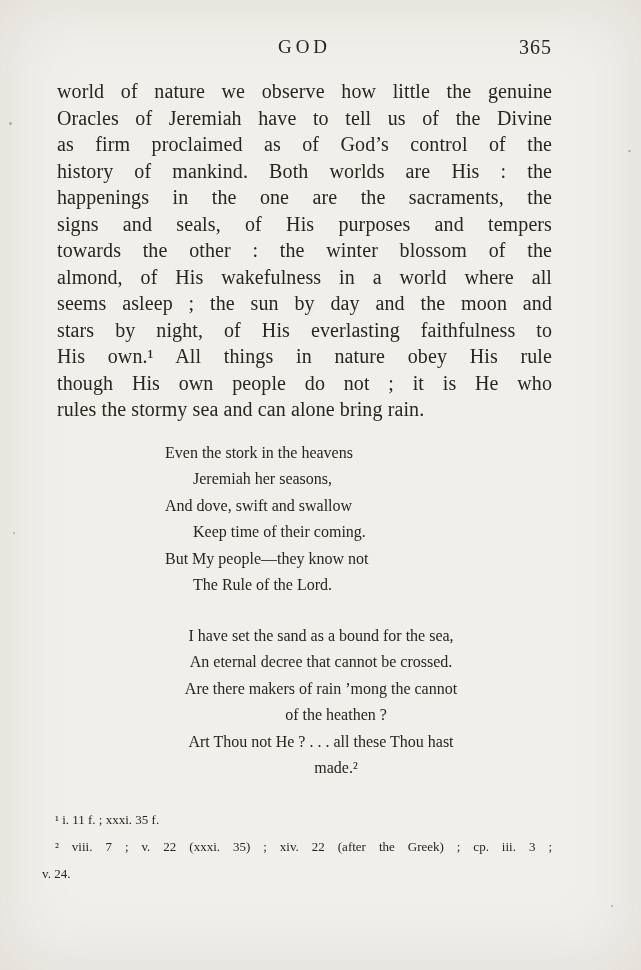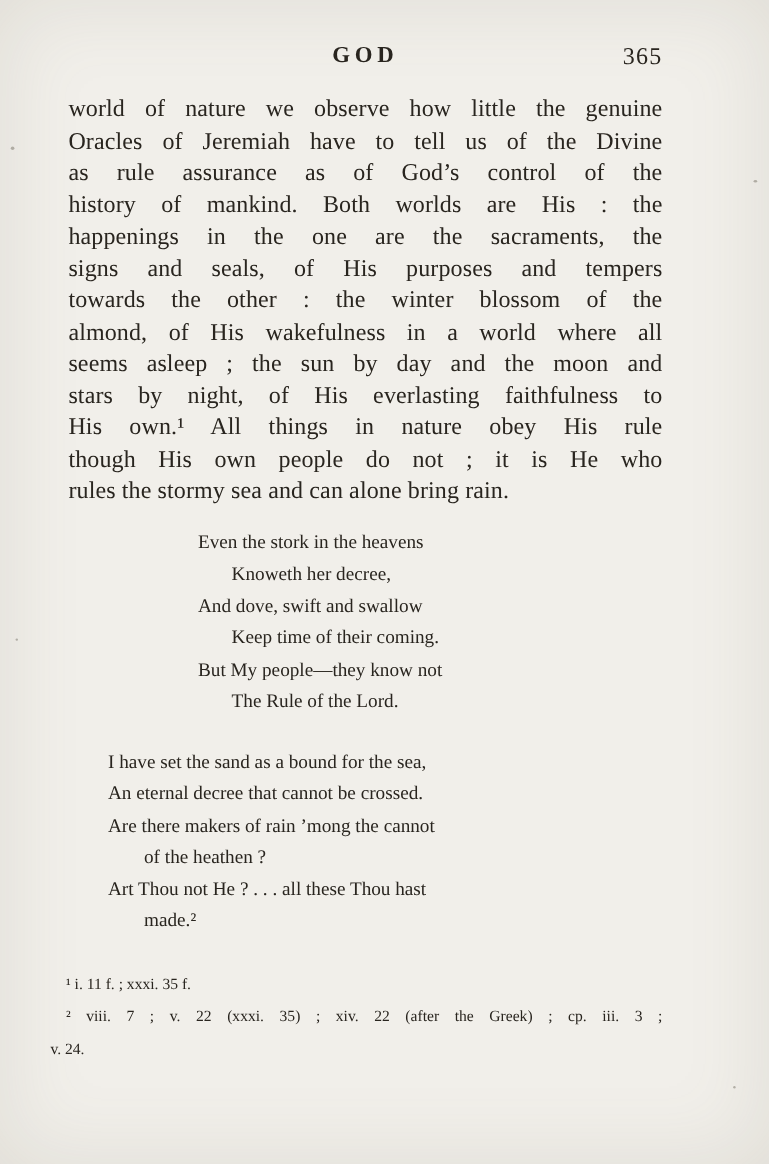--- a/index.html
+++ b/index.html
@@ -20,21 +20,21 @@
   }
   .page-header {
     position: relative;
     text-align: center;
     font-size: 19px;
     line-height: 26px;
     margin-bottom: 18px;
   }
   .running-title {
     letter-spacing: 4px;
-    font-weight: bold;
+    font-weight: normal;
   }
   .page-number {
     position: absolute;
     right: 0;
     top: 0;
     letter-spacing: 1px;
     font-size: 20px;
   }
   .body-text {
     font-size: 20px;
@@ -46,21 +46,21 @@
     letter-spacing: 0.1px;
   }
   .para-line:last-child {
     text-align-last: left;
   }
   .verse {
     font-size: 16px;
     line-height: 26.5px;
   }
   .verse-1 { margin-top: 17px; }
-  .verse-2 { margin-top: 24px; }
+  .verse-2 { margin-top: 24px; text-align: center; }
   .verse-1 .verse-line { margin-left: 108px; }
   .verse-1 .verse-line.indent { margin-left: 136px; }
   .verse-2 .verse-line { margin-left: 33px; }
   .verse-2 .verse-line.indent { margin-left: 63px; }
   .footnotes {
     margin-top: 24px;
     margin-left: -15px;
     font-size: 13px;
     line-height: 27px;
   }
@@ -94,21 +94,21 @@
     <span class="page-number">365</span>
   </header>
 
   <div class="body-text">
 
       <div class="para-line">world of nature we observe how little the genuine</div>
 
       <div class="para-line">Oracles of Jeremiah have to tell us of the Divine</div>
 
 
-      <div class="para-line">as rule assurance as of God’s control of the</div>
+      <div class="para-line">as firm proclaimed as of God’s control of the</div>
 
       <div class="para-line">history of mankind. Both worlds are His : the</div>
 
       <div class="para-line">happenings in the one are the sacraments, the</div>
 
       <div class="para-line">signs and seals, of His purposes and tempers</div>
 
       <div class="para-line">towards the other : the winter blossom of the</div>
 
       <div class="para-line">almond, of His wakefulness in a world where all</div>
@@ -121,21 +121,21 @@
 
       <div class="para-line">though His own people do not ; it is He who</div>
 
       <div class="para-line">rules the stormy sea and can alone bring rain.</div>
     </div>
 
   <div class="verse verse-1">
 
       <div class="verse-line">Even the stork in the heavens</div>
 
-      <div class="verse-line indent">Knoweth her decree,</div>
+      <div class="verse-line indent">Jeremiah her seasons,</div>
 
       <div class="verse-line">And dove, swift and swallow</div>
 
       <div class="verse-line indent">Keep time of their coming.</div>
 
       <div class="verse-line">But My people—they know not</div>
 
       <div class="verse-line indent">The Rule of the Lord.</div>
     </div>
 

